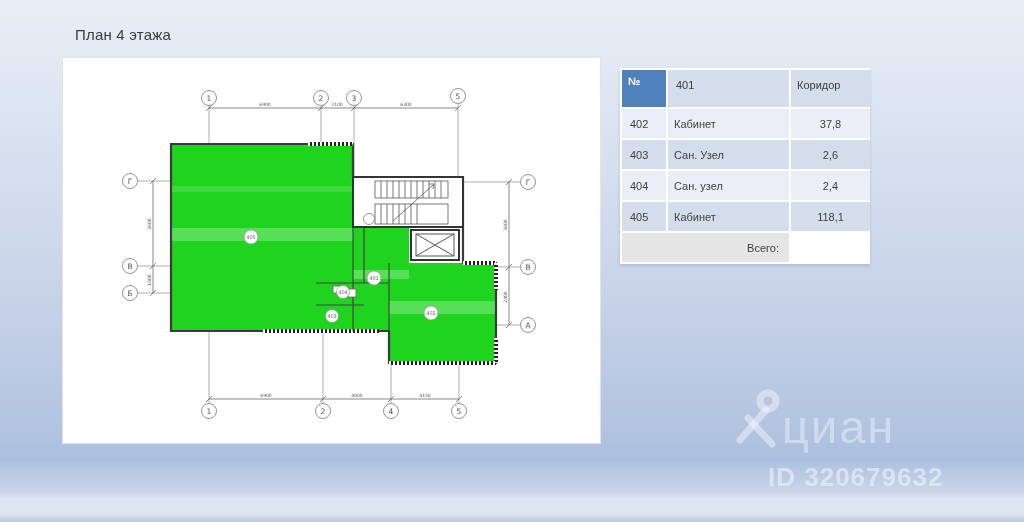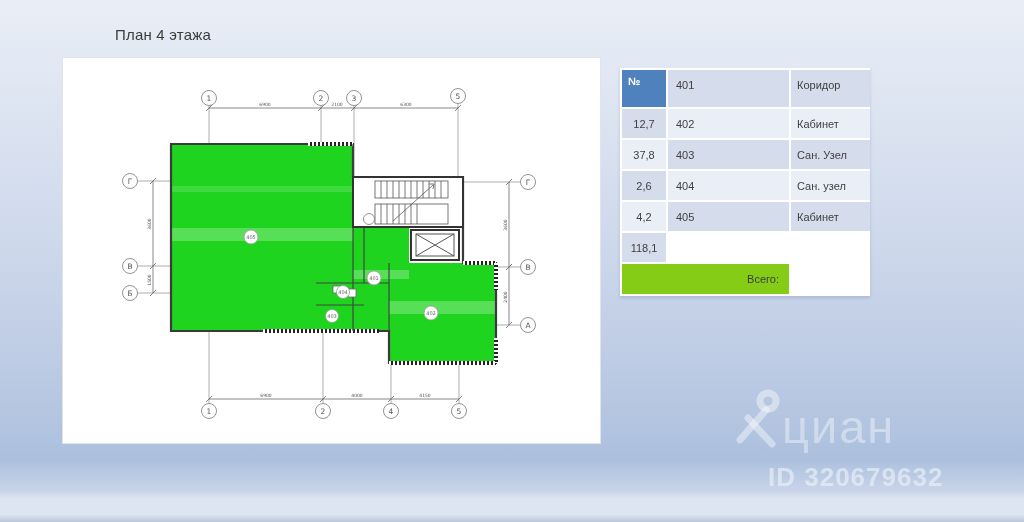--- a/index.html
+++ b/index.html
@@ -4,40 +4,40 @@
 <style>
   * { margin:0; padding:0; box-sizing:border-box; }
   html,body { width:1024px; height:522px; }
   body {
     font-family:"Liberation Sans", sans-serif;
     position:relative; overflow:hidden;
     background:linear-gradient(to bottom,
       #e9eef6 0%, #cfd9ec 45%, #b9c8e2 75%, #abc0de 88%,
       #c9d4e9 94%, #dde5f2 95.5%, #dde5f2 98.5%, #b9c6db 100%);
   }
-  .title { position:absolute; left:75px; top:26px; font-size:15px; color:#3b3b3b; letter-spacing:.2px;margin-left:40px; }
+  .title { position:absolute; left:75px; top:26px; font-size:15px; color:#3b3b3b; letter-spacing:.2px; }
   .panel {
     position:absolute; left:62px; top:57px; width:539px; height:387px;
     background:#ffffff; border:1px solid #dfe3ea;
   }
   .panel svg { display:block; }
 
   
   .tbl {
     position:absolute; left:620px; top:68px; width:250px;
     background:#ffffff; padding:2px;
     display:grid; grid-template-columns:44px 121px 79px; gap:2px;
     font-size:11px; color:#3f3f3f;
     box-shadow:0 2px 3px rgba(90,110,150,.25);
   }
   .tbl .hc { background:#4f81bd; color:#ffffff; font-weight:bold; padding:5px 6px; line-height:1.25; min-height:37px; }
   .tbl .c  { padding:9px 6px 8px 6px; line-height:1.1; }
   .tbl .odd  { background:#d5dceb; }
   .tbl .even { background:#eaeef6; }
-  .tbl .tot  { background:#84cc16; }
+  .tbl .tot  { background:#e5e5e5; }
   .tbl .num  { padding-left:8px; }
   .tbl .area { text-align:center; }
   .tbl .total-label { grid-column:1 / 3; text-align:right; padding-right:10px; }
 
   
   .wm { position:absolute; left:726px; top:388px; width:240px; color:rgba(255,255,255,.42); }
   .wm-row { display:flex; align-items:flex-end; }
   .wm-brand { font-size:47px; line-height:.9; letter-spacing:2px; color:rgba(255,255,255,.40); }
   .wm-id { margin:14px 0 0 42px; font-size:26px; font-weight:bold; letter-spacing:1px; color:rgba(244,248,253,.55); }
 </style>
@@ -213,33 +213,32 @@
       <text x="465" y="269.5">А</text>
     </g>
   </svg>
 </div>
 
 <div class="tbl">
   <div class="hc">№</div>
 
   <div class="c odd num">401</div>
   <div class="c odd">Коридор</div>
-  <div class="c odd area">12,7</div>
 
   <div class="c even num">402</div>
   <div class="c even">Кабинет</div>
   <div class="c even area">37,8</div>
 
   <div class="c odd num">403</div>
   <div class="c odd">Сан. Узел</div>
   <div class="c odd area">2,6</div>
 
   <div class="c even num">404</div>
   <div class="c even">Сан. узел</div>
-  <div class="c even area">4,2</div>
+  <div class="c even area">2,4</div>
 
   <div class="c odd num">405</div>
   <div class="c odd">Кабинет</div>
   <div class="c odd area">118,1</div>
 
   <div class="c tot total-label">Всего:</div>
 </div>
 
 <div class="wm">
   <div class="wm-row">

